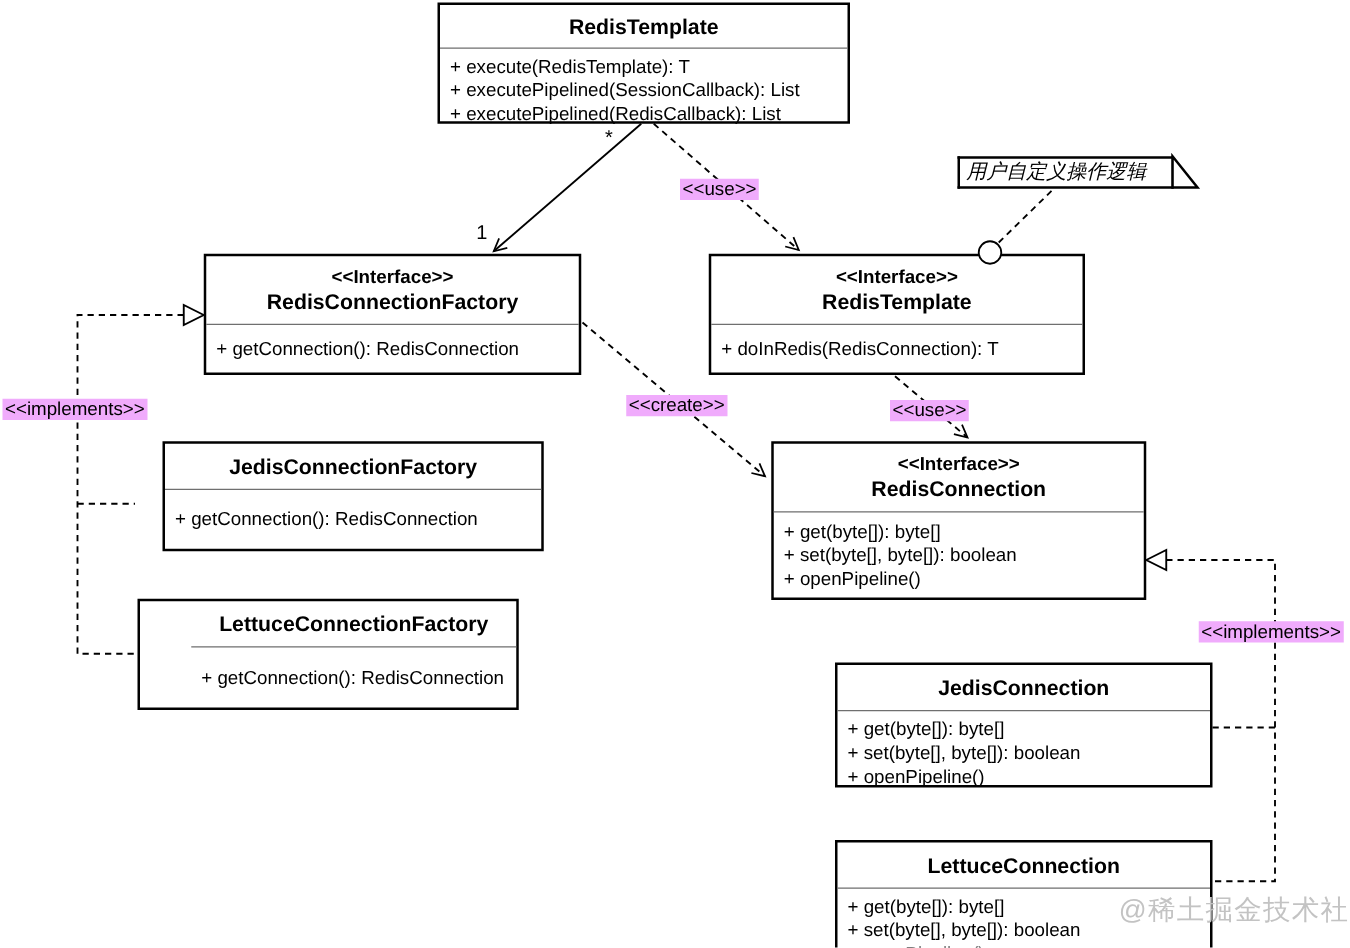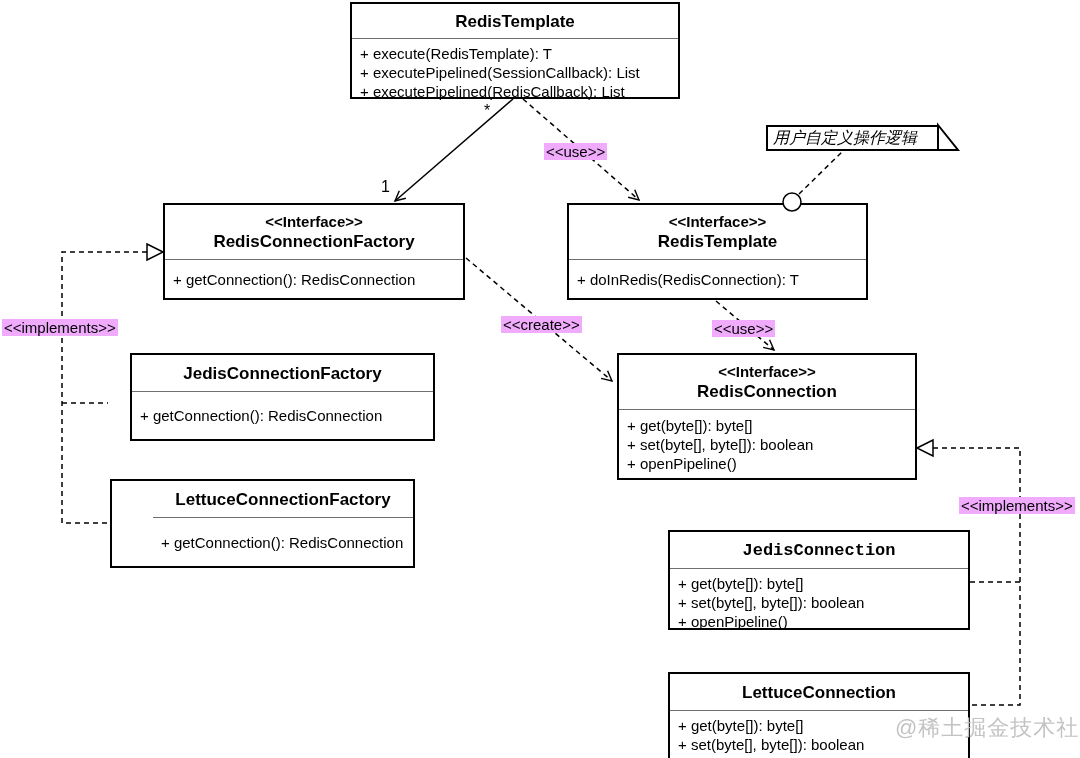--- a/index.html
+++ b/index.html
@@ -155,21 +155,21 @@
       <div class="nm">RedisConnection</div>
     </div>
     <div class="bd">
       <div class="m">+ get(byte[]): byte[]</div>
       <div class="m">+ set(byte[], byte[]): boolean</div>
       <div class="m">+ openPipeline()</div>
     </div>
   </div>
 
   <div class="cls" style="left:668px;top:530px;width:302px;height:100px;">
-    <div class="hd" style="height:32px;font-family:Liberation Mono, monospace;">
+    <div class="hd" style="height:32px;">
       <div class="nm">JedisConnection</div>
     </div>
     <div class="bd">
       <div class="m">+ get(byte[]): byte[]</div>
       <div class="m">+ set(byte[], byte[]): boolean</div>
       <div class="m">+ openPipeline()</div>
     </div>
   </div>
 
   <div class="cls" style="left:668px;top:656px;width:302px;height:101px;margin-top:16px;">

